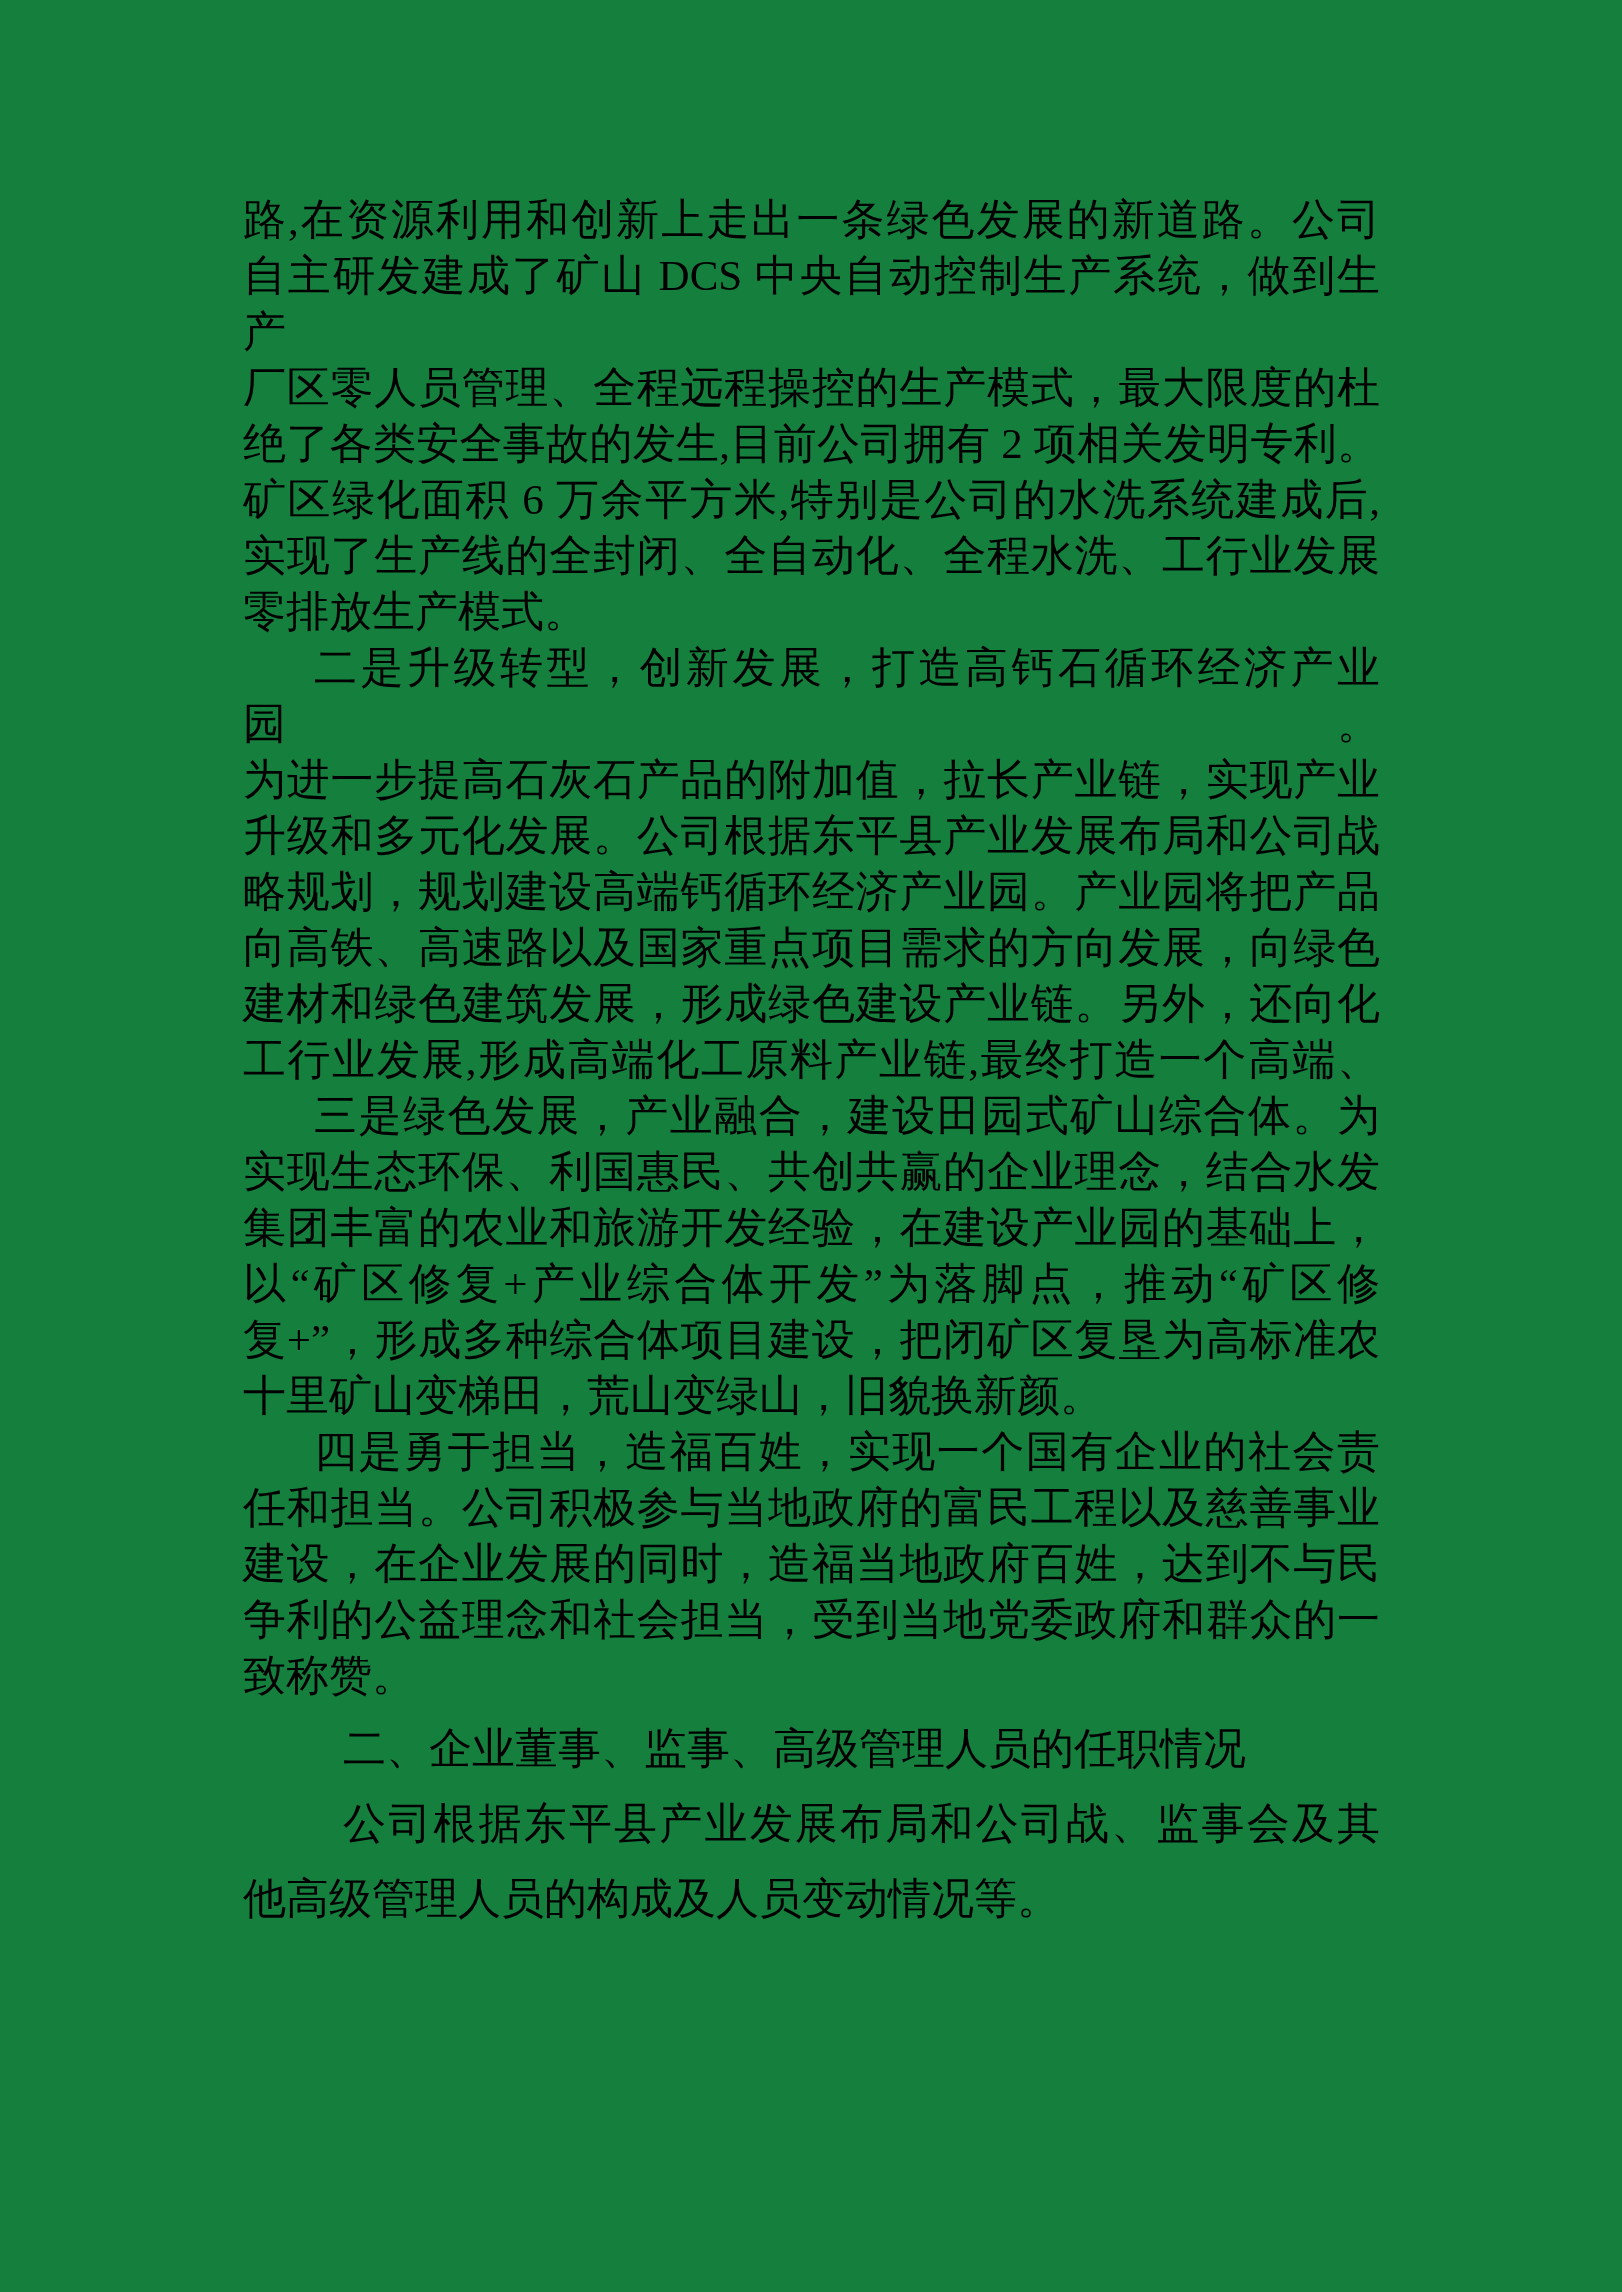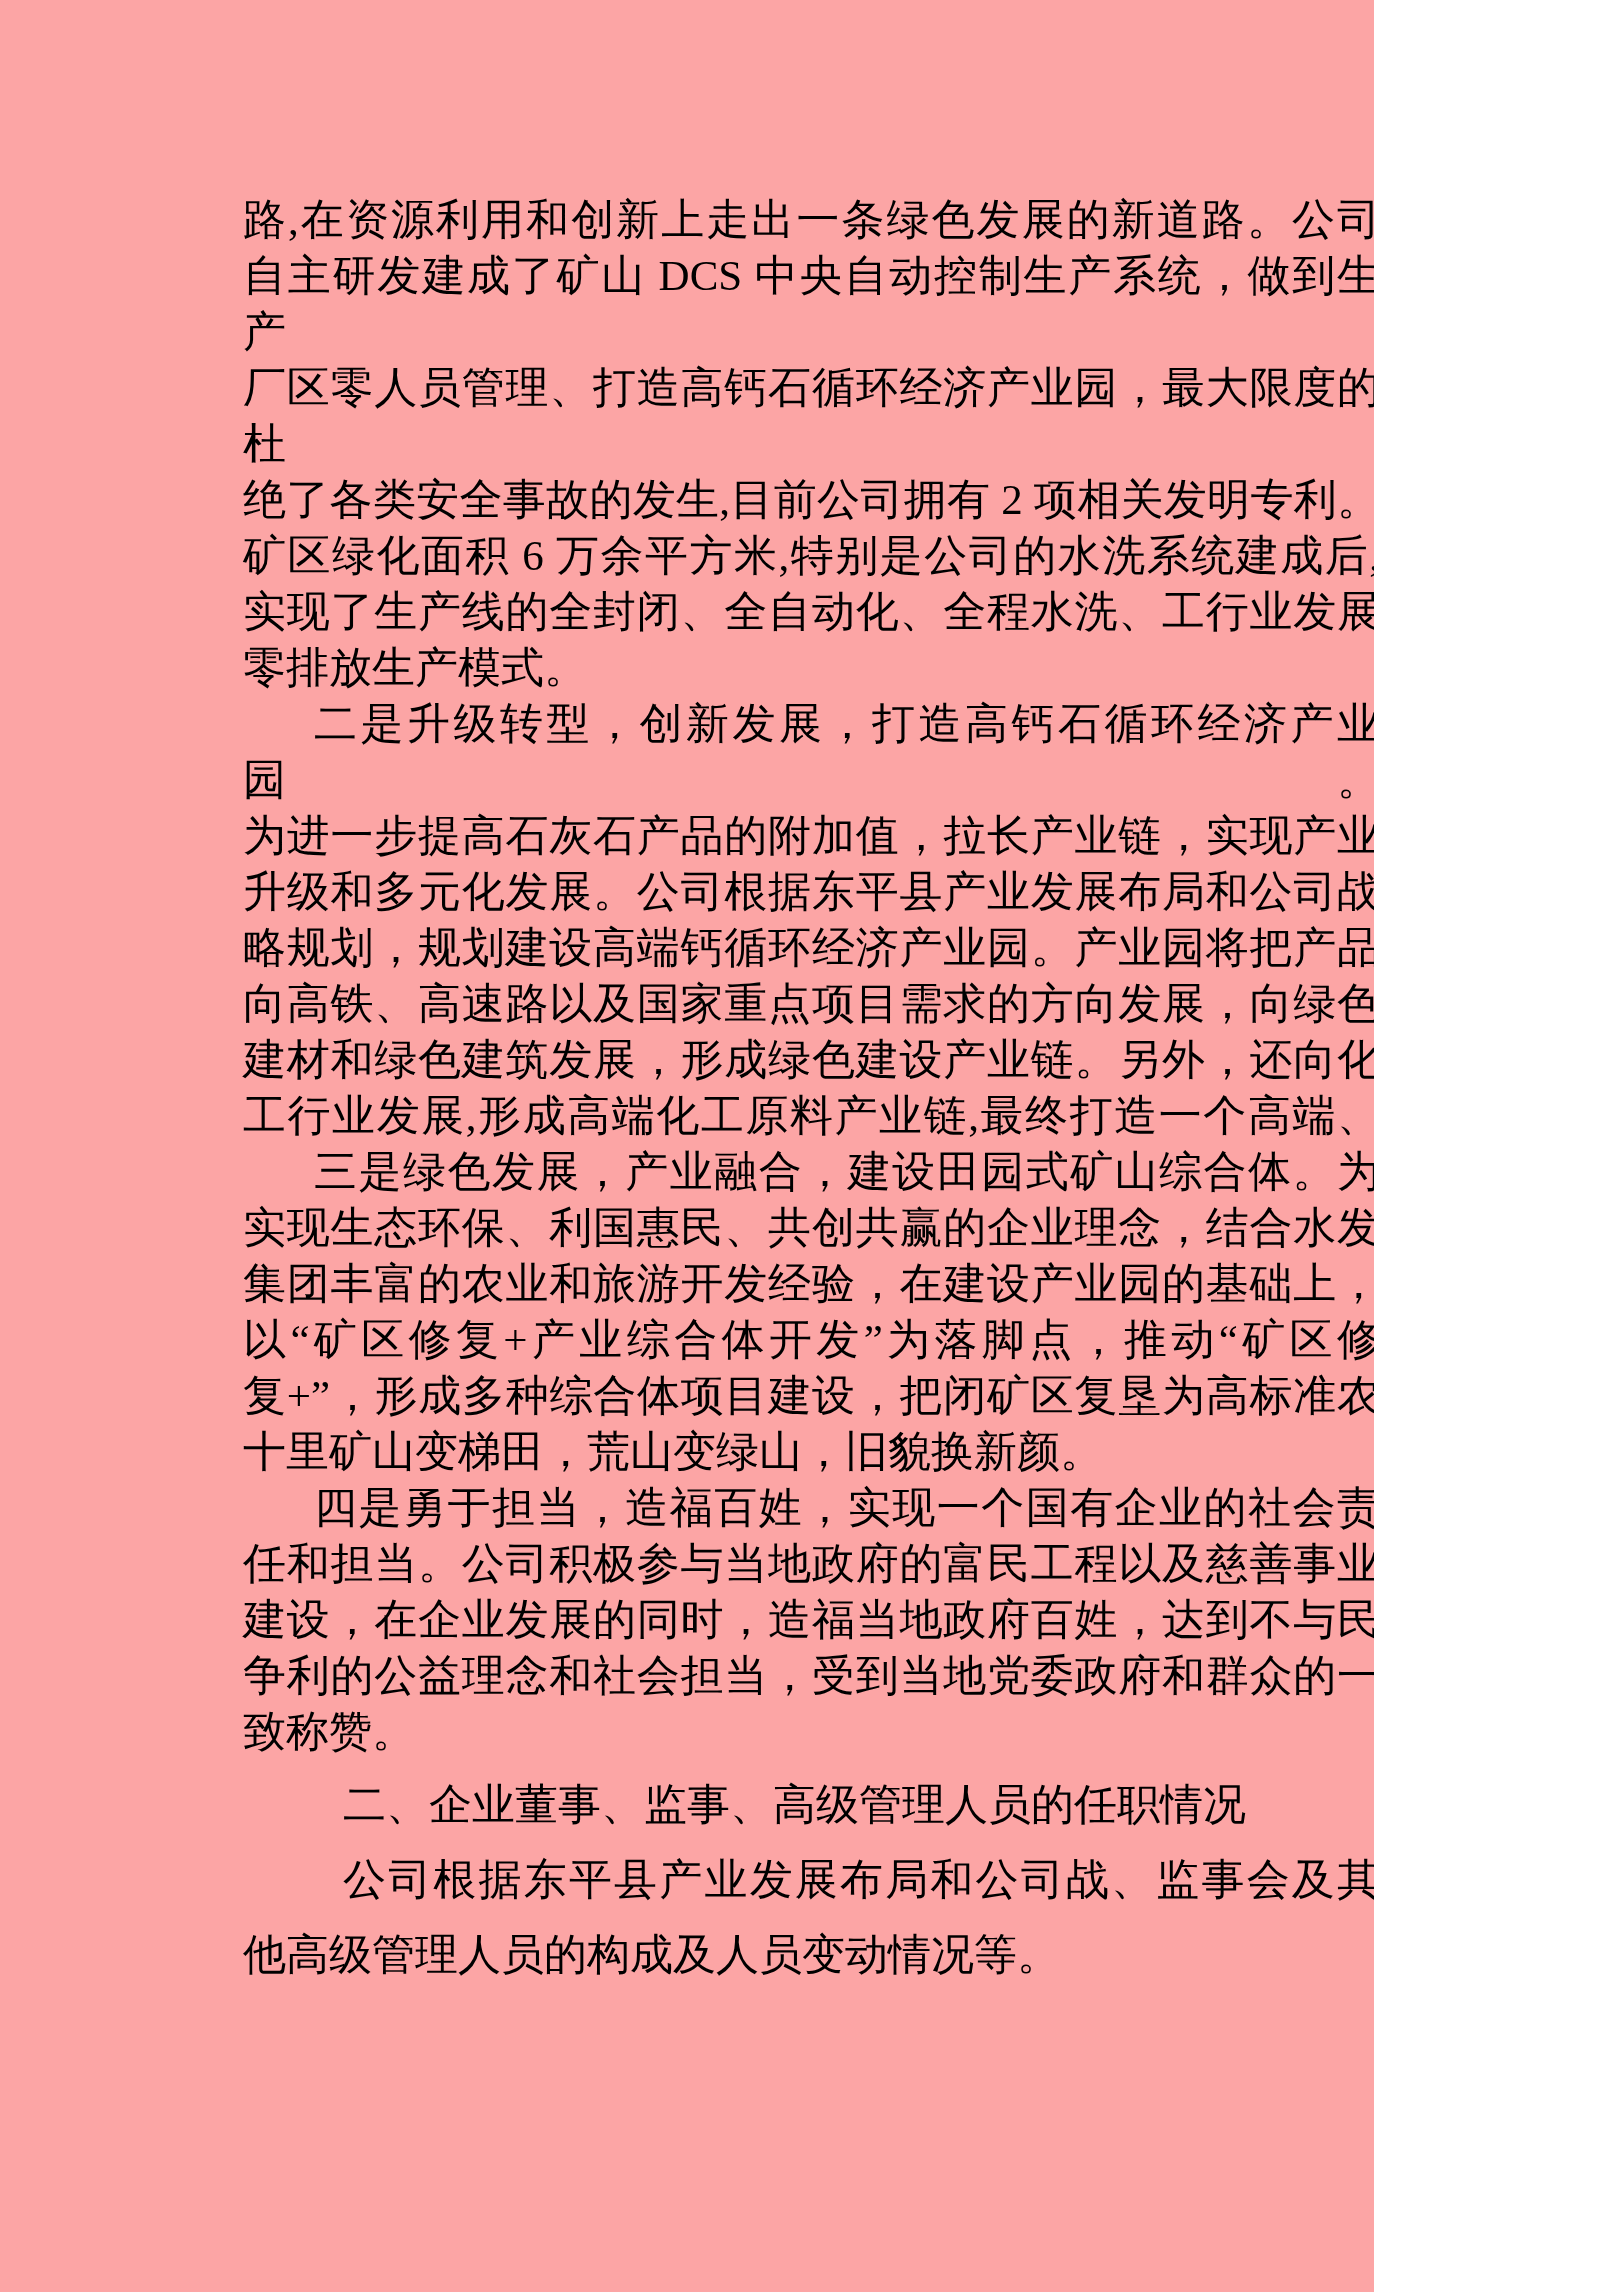--- a/index.html
+++ b/index.html
@@ -2,23 +2,23 @@
 <html><head>
 <meta charset="utf-8">
 <style>
   html, body {
     margin: 0;
     padding: 0;
     background: #ffffff;
   }
   .page {
     position: relative;
-    width: 1374px;
+    width: 1622px;
     height: 2293px;
-    background: #fca5a5;
+    background: #15803d;
     color: #000000;
     overflow: hidden;
     font-family: "Liberation Serif", "DejaVu Serif", serif;
   }
   .doc-body {
     position: absolute;
     top: 192px;
     left: 243px;
     width: 1137px;
   }
@@ -57,21 +57,21 @@
   }
 </style>
 </head>
 <body>
 
 <div class="page">
   <div class="doc-body">
       <div class="para body">
         <div class="line">路,在资源利用和创新上走出一条绿色发展的新道路。公司</div>
         <div class="line">自主研发建成了矿山 DCS 中央自动控制生产系统，做到生产</div>
-        <div class="line">厂区零人员管理、打造高钙石循环经济产业园，最大限度的杜</div>
+        <div class="line">厂区零人员管理、全程远程操控的生产模式，最大限度的杜</div>
         <div class="line">绝了各类安全事故的发生,目前公司拥有 2 项相关发明专利。</div>
         <div class="line">矿区绿化面积 6 万余平方米,特别是公司的水洗系统建成后,</div>
         <div class="line">实现了生产线的全封闭、全自动化、全程水洗、工行业发展</div>
         <div class="line last">零排放生产模式。</div>
       </div>
       <div class="para body">
         <div class="line indent">二是升级转型，创新发展，打造高钙石循环经济产业园。</div>
         <div class="line">为进一步提高石灰石产品的附加值，拉长产业链，实现产业</div>
         <div class="line">升级和多元化发展。公司根据东平县产业发展布局和公司战</div>
         <div class="line">略规划，规划建设高端钙循环经济产业园。产业园将把产品</div>

